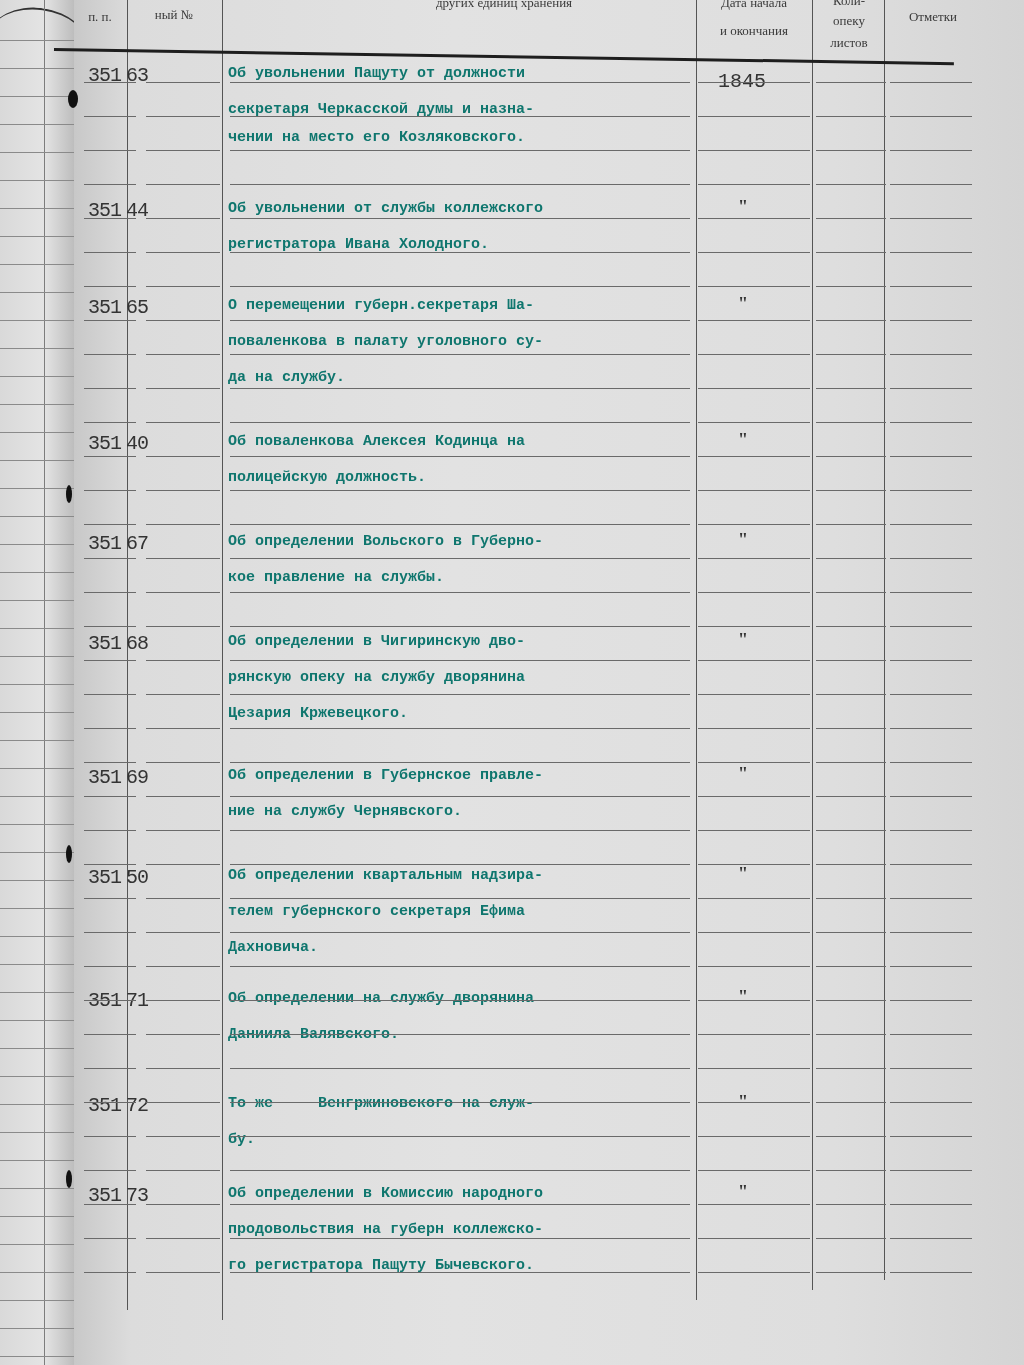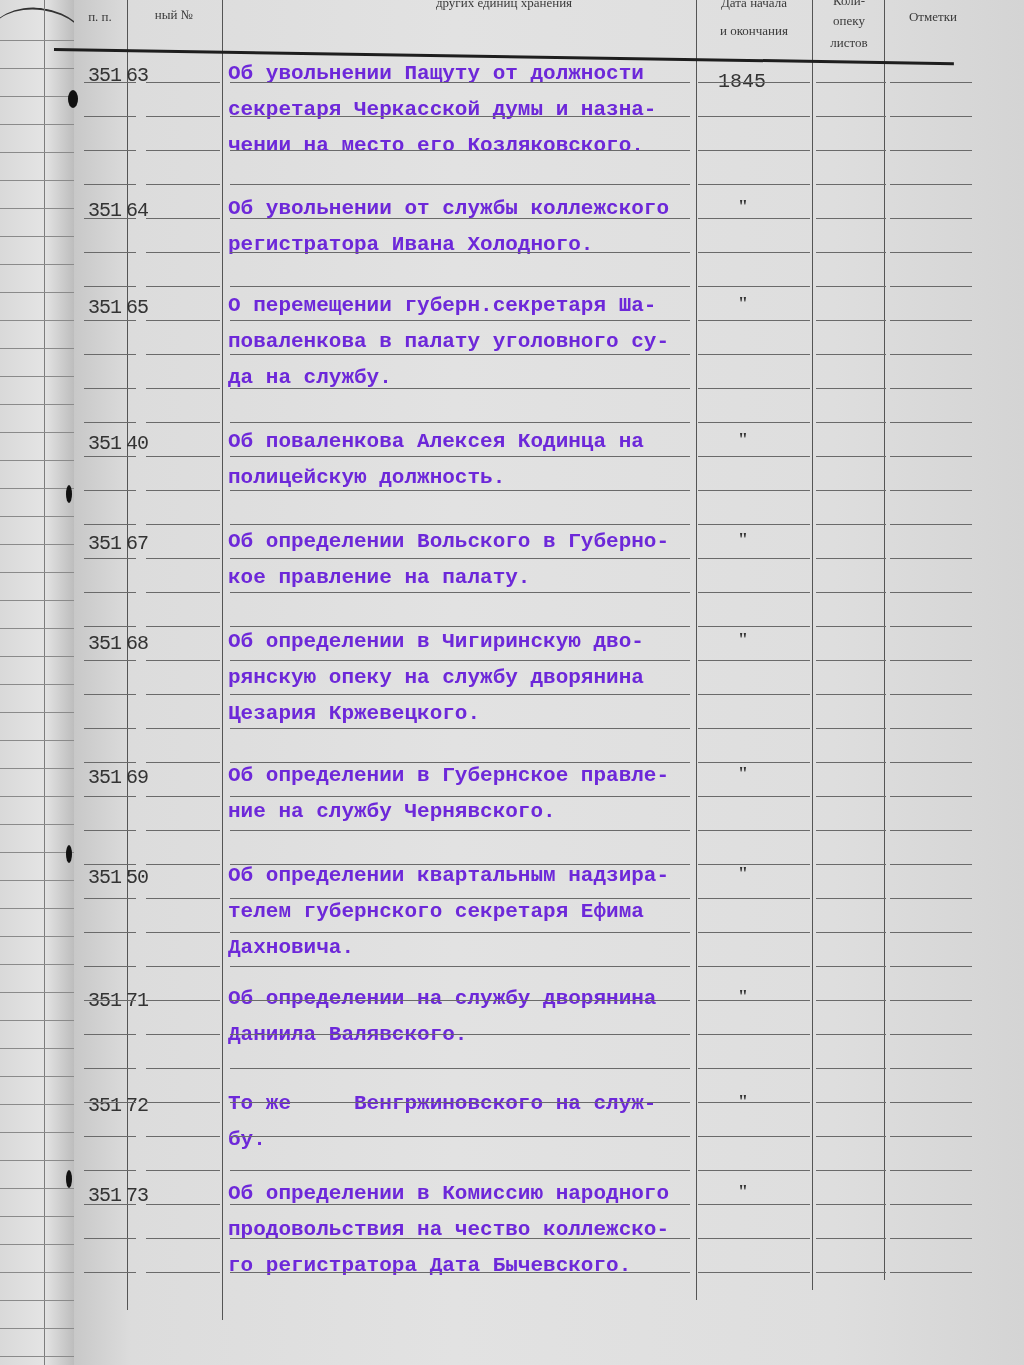--- a/index.html
+++ b/index.html
@@ -42,21 +42,21 @@
     font-size: 13px; color: #3a3a3a; text-align: center; line-height: 18px;
   }
   .rule {
     position: absolute; height: 1px; background: #6a6a6a;
   }
   .num {
     position: absolute; font-size: 20px; letter-spacing: -1px; color: #333;
     font-family: "Liberation Mono", "DejaVu Sans Mono", monospace;
   }
   .title {
-    position: absolute; font-size: 21px; line-height: 36px; color: #6d28d9;
+    position: absolute; font-size: 15px; line-height: 36px; color: #0f766e;
     font-weight: bold; white-space: pre;
     font-family: "Liberation Mono", "DejaVu Sans Mono", monospace;
   }
   .date {
     position: absolute; font-size: 20px; color: #333;
     font-family: "Liberation Mono", "DejaVu Sans Mono", monospace;
   }
   .ditto {
     position: absolute; font-size: 18px; font-weight: bold; color: #333;
     font-family: "Liberation Serif", "DejaVu Serif", serif;
@@ -146,26 +146,26 @@
   <div class="hole" style="left:-8px; top:845px; width:6px;"></div>
   <div class="hole" style="left:-8px; top:1170px; width:6px;"></div>
 </div>
 
 <div id="rows">
     <div>
       <div class="num" style="left: 88px; top: 64px;">351</div>
       <div class="num" style="left: 126px; top: 64px;">63</div>
       <div class="title" style="left: 228px; top: 56px;">Об увольнении Пащуту от должности</div>
       <div class="title" style="left: 228px; top: 92px;">секретаря Черкасской думы и назна-</div>
-      <div class="title" style="left: 228px; top: 128px;">чении на место его Козляковского.</div>
+      <div class="title" style="left: 228px; top: 120px;">чении на место его Козляковского.</div>
       <div class="date" style="left: 718px; top: 70px;">1845</div>
     </div>
     <div>
       <div class="num" style="left: 88px; top: 199px;">351</div>
-      <div class="num" style="left: 126px; top: 199px;">64</div>
+      <div class="num" style="left: 126px; top: 199px;">44</div>
       <div class="title" style="left: 228px; top: 191px;">Об увольнении от службы коллежского</div>
       <div class="title" style="left: 228px; top: 227px;">регистратора Ивана Холодного.</div>
       <div class="ditto" style="left: 738px; top: 197px;">"</div>
     </div>
     <div>
       <div class="num" style="left: 88px; top: 296px;">351</div>
       <div class="num" style="left: 126px; top: 296px;">65</div>
       <div class="title" style="left: 228px; top: 288px;">О перемещении губерн.секретаря Ша-</div>
       <div class="title" style="left: 228px; top: 324px;">поваленкова в палату уголовного су-</div>
       <div class="title" style="left: 228px; top: 360px;">да на службу.</div>
@@ -175,21 +175,21 @@
       <div class="num" style="left: 88px; top: 432px;">351</div>
       <div class="num" style="left: 126px; top: 432px;">40</div>
       <div class="title" style="left: 228px; top: 424px;">Об поваленкова Алексея Кодинца на</div>
       <div class="title" style="left: 228px; top: 460px;">полицейскую должность.</div>
       <div class="ditto" style="left: 738px; top: 430px;">"</div>
     </div>
     <div>
       <div class="num" style="left: 88px; top: 532px;">351</div>
       <div class="num" style="left: 126px; top: 532px;">67</div>
       <div class="title" style="left: 228px; top: 524px;">Об определении Вольского в Губерно-</div>
-      <div class="title" style="left: 228px; top: 560px;">кое правление на палату.</div>
+      <div class="title" style="left: 228px; top: 560px;">кое правление на службы.</div>
       <div class="ditto" style="left: 738px; top: 530px;">"</div>
     </div>
     <div>
       <div class="num" style="left: 88px; top: 632px;">351</div>
       <div class="num" style="left: 126px; top: 632px;">68</div>
       <div class="title" style="left: 228px; top: 624px;">Об определении в Чигиринскую дво-</div>
       <div class="title" style="left: 228px; top: 660px;">рянскую опеку на службу дворянина</div>
       <div class="title" style="left: 228px; top: 696px;">Цезария Кржевецкого.</div>
       <div class="ditto" style="left: 738px; top: 630px;">"</div>
     </div>
@@ -219,22 +219,22 @@
       <div class="num" style="left: 88px; top: 1094px;">351</div>
       <div class="num" style="left: 126px; top: 1094px;">72</div>
       <div class="title" style="left: 228px; top: 1086px;">То же     Венгржиновского на служ-</div>
       <div class="title" style="left: 228px; top: 1122px;">бу.</div>
       <div class="ditto" style="left: 738px; top: 1092px;">"</div>
     </div>
     <div>
       <div class="num" style="left: 88px; top: 1184px;">351</div>
       <div class="num" style="left: 126px; top: 1184px;">73</div>
       <div class="title" style="left: 228px; top: 1176px;">Об определении в Комиссию народного</div>
-      <div class="title" style="left: 228px; top: 1212px;">продовольствия на чество коллежско-</div>
-      <div class="title" style="left: 228px; top: 1248px;">го регистратора Дата Бычевского.</div>
+      <div class="title" style="left: 228px; top: 1212px;">продовольствия на губерн коллежско-</div>
+      <div class="title" style="left: 228px; top: 1248px;">го регистратора Пащуту Бычевского.</div>
       <div class="ditto" style="left: 738px; top: 1182px;">"</div>
     </div>
     <div class="rule" style="left: 84px; top: 82px; width: 52px;"></div>
     <div class="rule" style="left: 146px; top: 82px; width: 74px;"></div>
     <div class="rule" style="left: 230px; top: 82px; width: 460px;"></div>
     <div class="rule" style="left: 698px; top: 82px; width: 112px;"></div>
     <div class="rule" style="left: 816px; top: 82px; width: 70px;"></div>
     <div class="rule" style="left: 890px; top: 82px; width: 82px;"></div>
     <div class="rule" style="left: 84px; top: 116px; width: 52px;"></div>
     <div class="rule" style="left: 146px; top: 116px; width: 74px;"></div>

